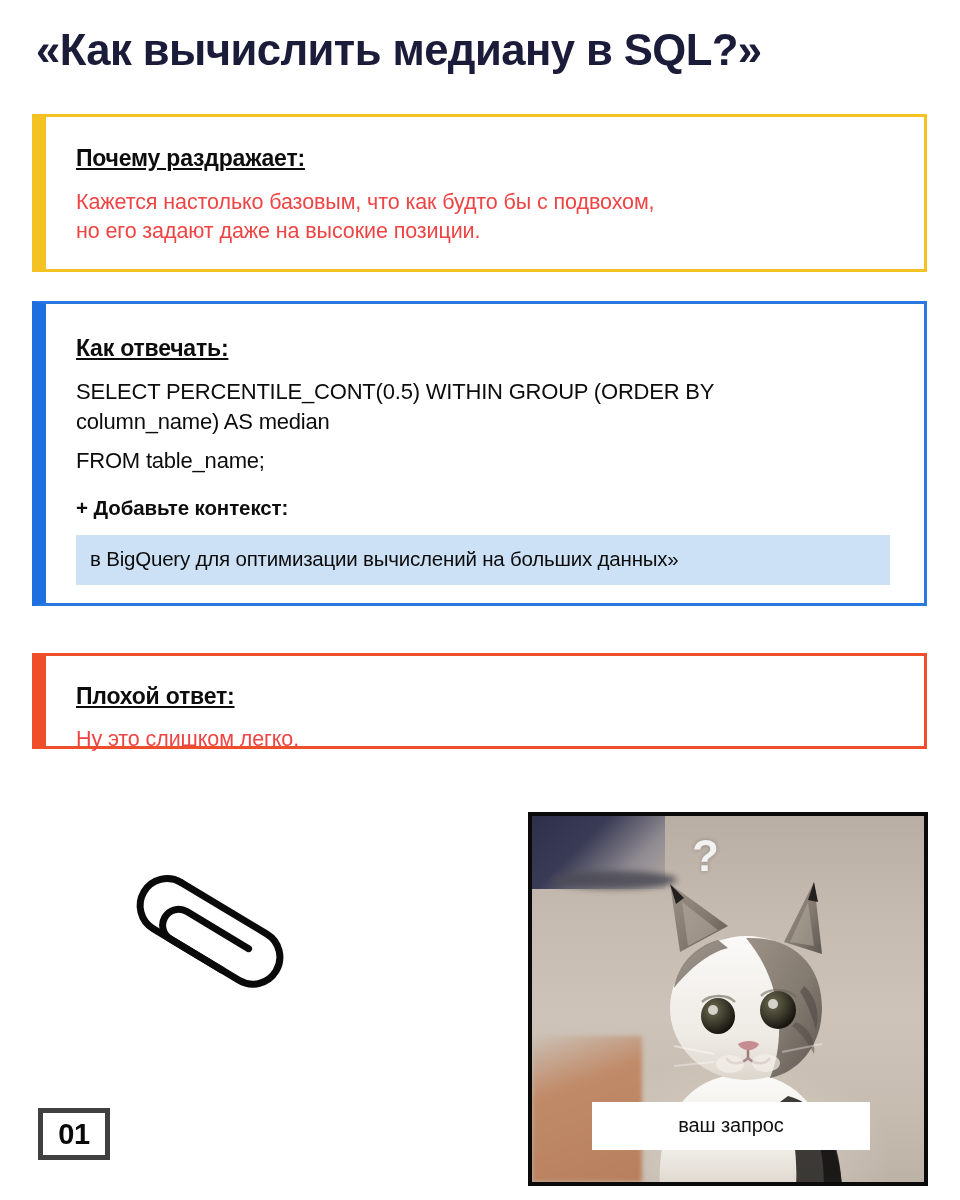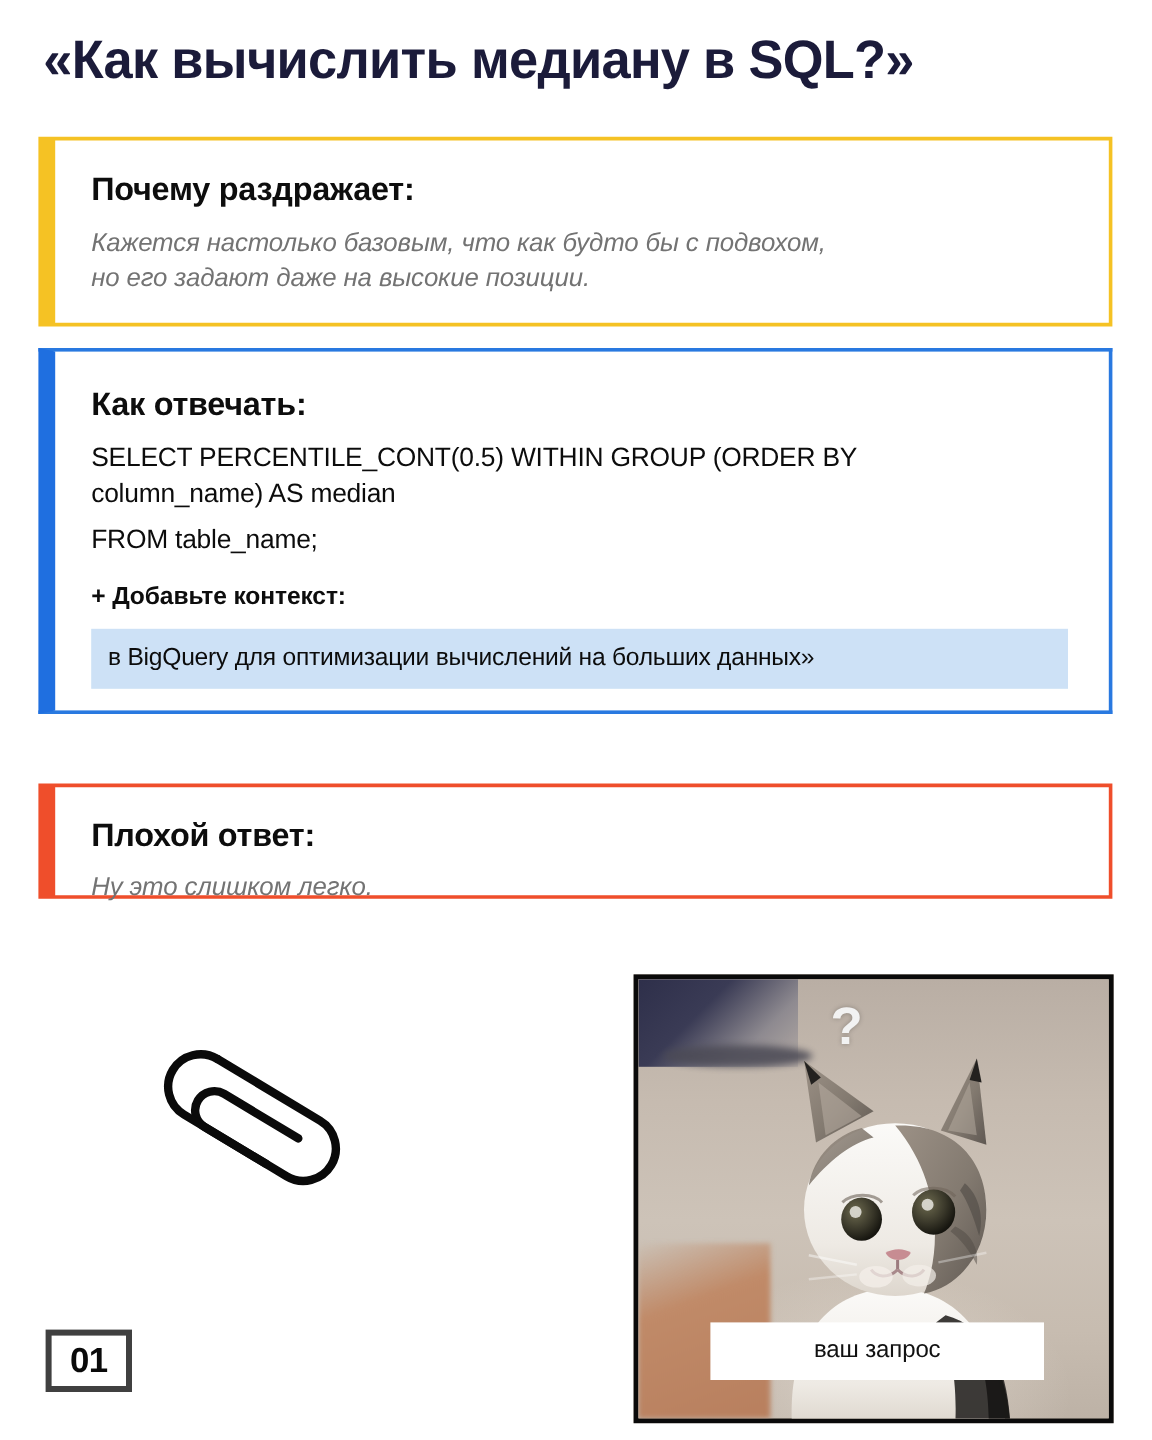--- a/index.html
+++ b/index.html
@@ -40,51 +40,51 @@
     box-sizing: border-box;
     background: #ffffff;
   }
   .card-yellow {
     top: 114px;
     height: 158px;
     border: 3px solid #f5c224;
     border-left: 14px solid #f5c224;
   }
   .card-blue {
-    top: 290px;
+    top: 301px;
     height: 305px;
     border: 3px solid #2979e0;
     border-left: 14px solid #1f6fe0;
   }
   .card-red {
     top: 653px;
     height: 96px;
     border: 3px solid #ef4e2b;
     border-left: 14px solid #ef4e2b;
   }
 
   .card-inner {
     padding-left: 30px;
     padding-right: 22px;
   }
 
   .card-heading {
-    font-size: 27px;
+    font-size: 23px;
     font-weight: 700;
     color: #0d0d0d;
     letter-spacing: -0.2px;
     line-height: 32px;
+    text-decoration: underline;
   }
   .card-body {
     font-size: 21.5px;
     line-height: 29px;
-    color: #737373;
+    color: #ef4444;
     font-weight: 400;
     letter-spacing: -0.1px;
-    font-style: italic;
   }
 
   
   .yellow-heading { margin-top: 25px; }
   .yellow-body { margin-top: 14px; }
   .yellow-body .ln { display: block; }
 
   
   .blue-heading { margin-top: 28px; }
   .code-block {

